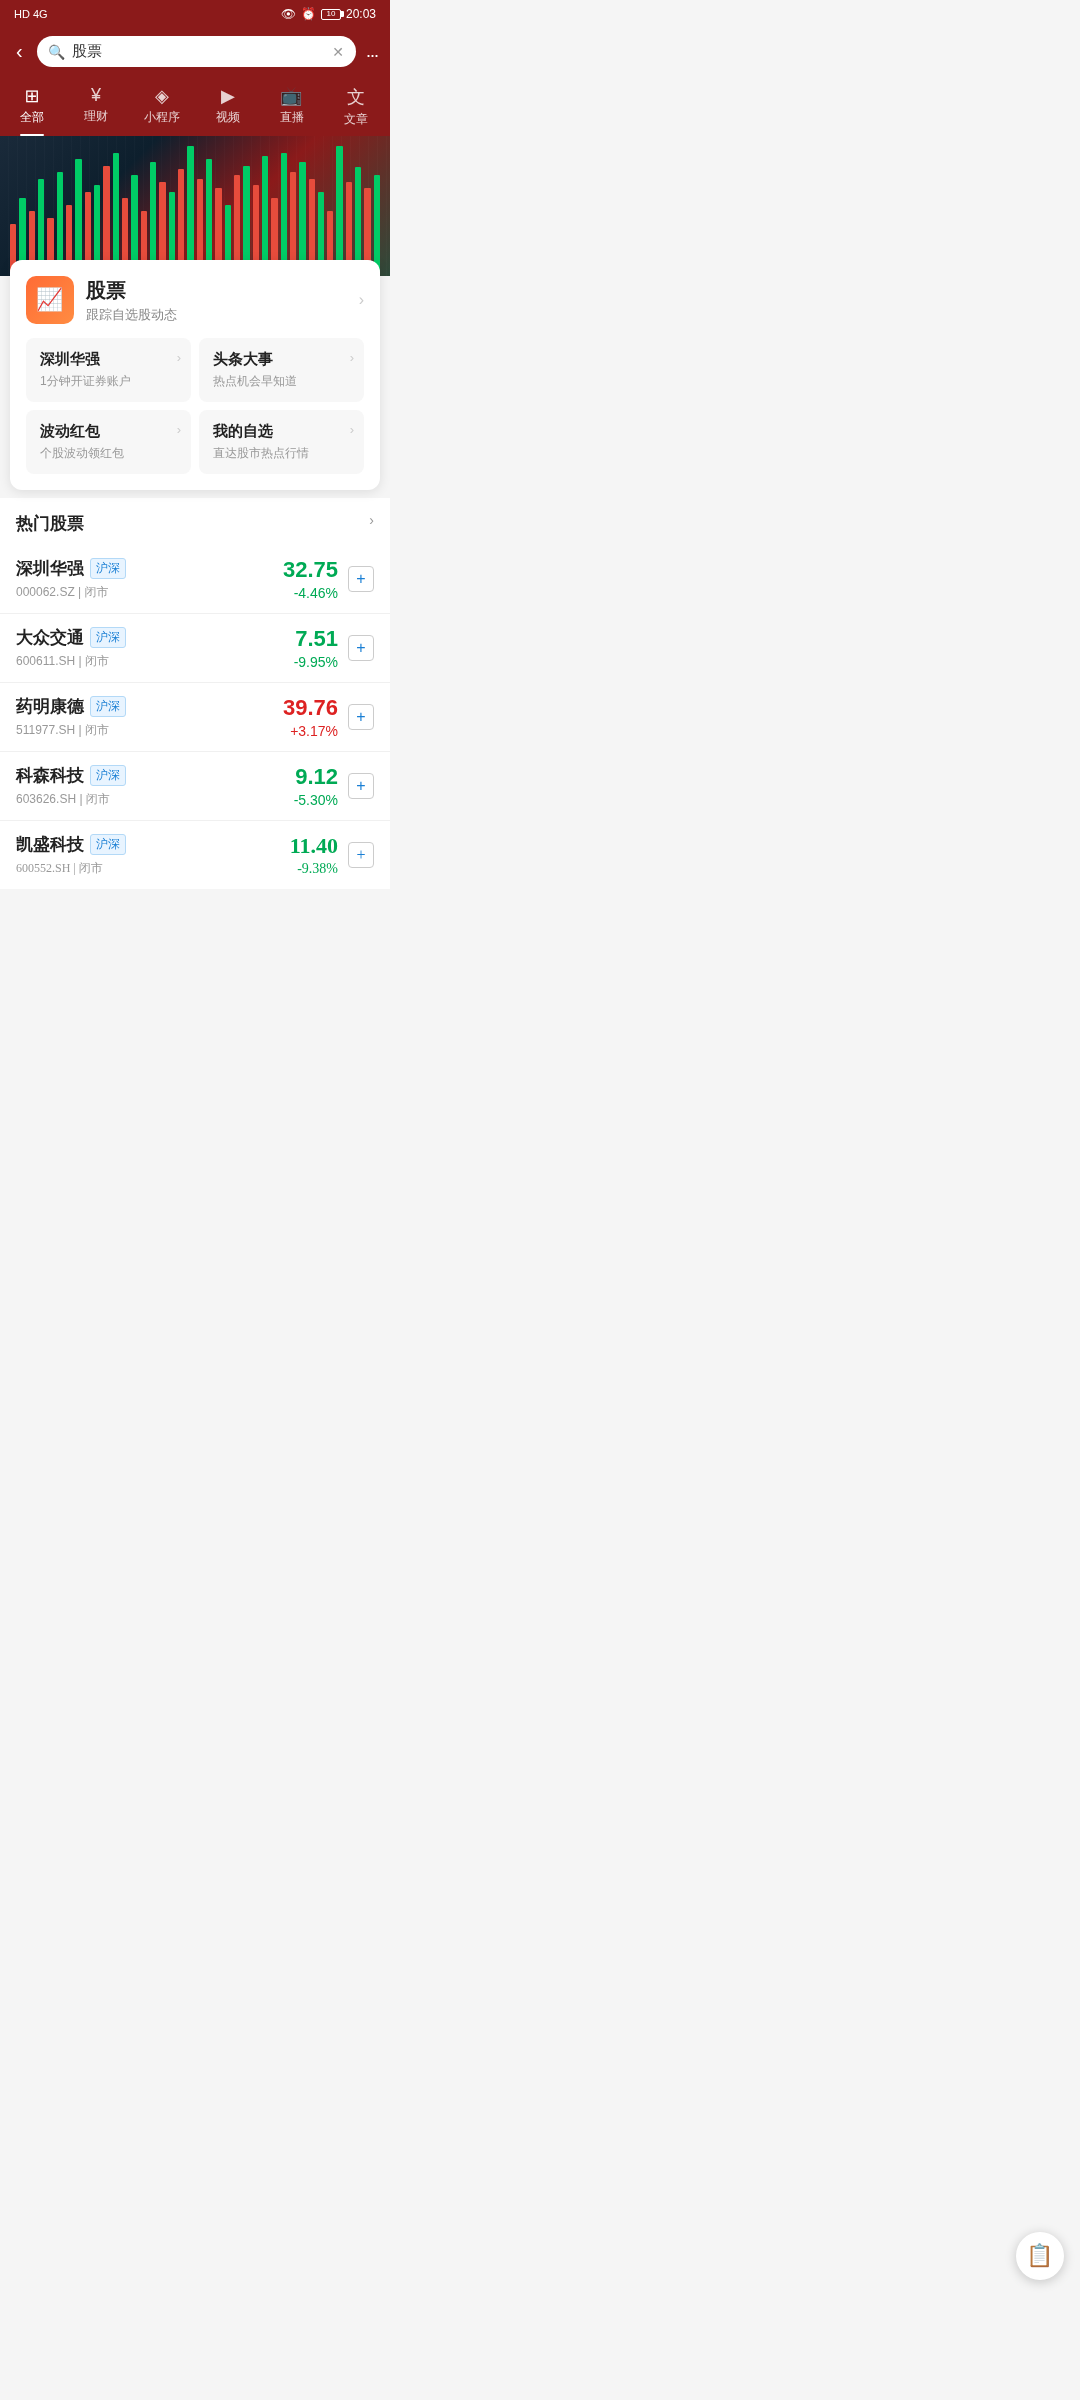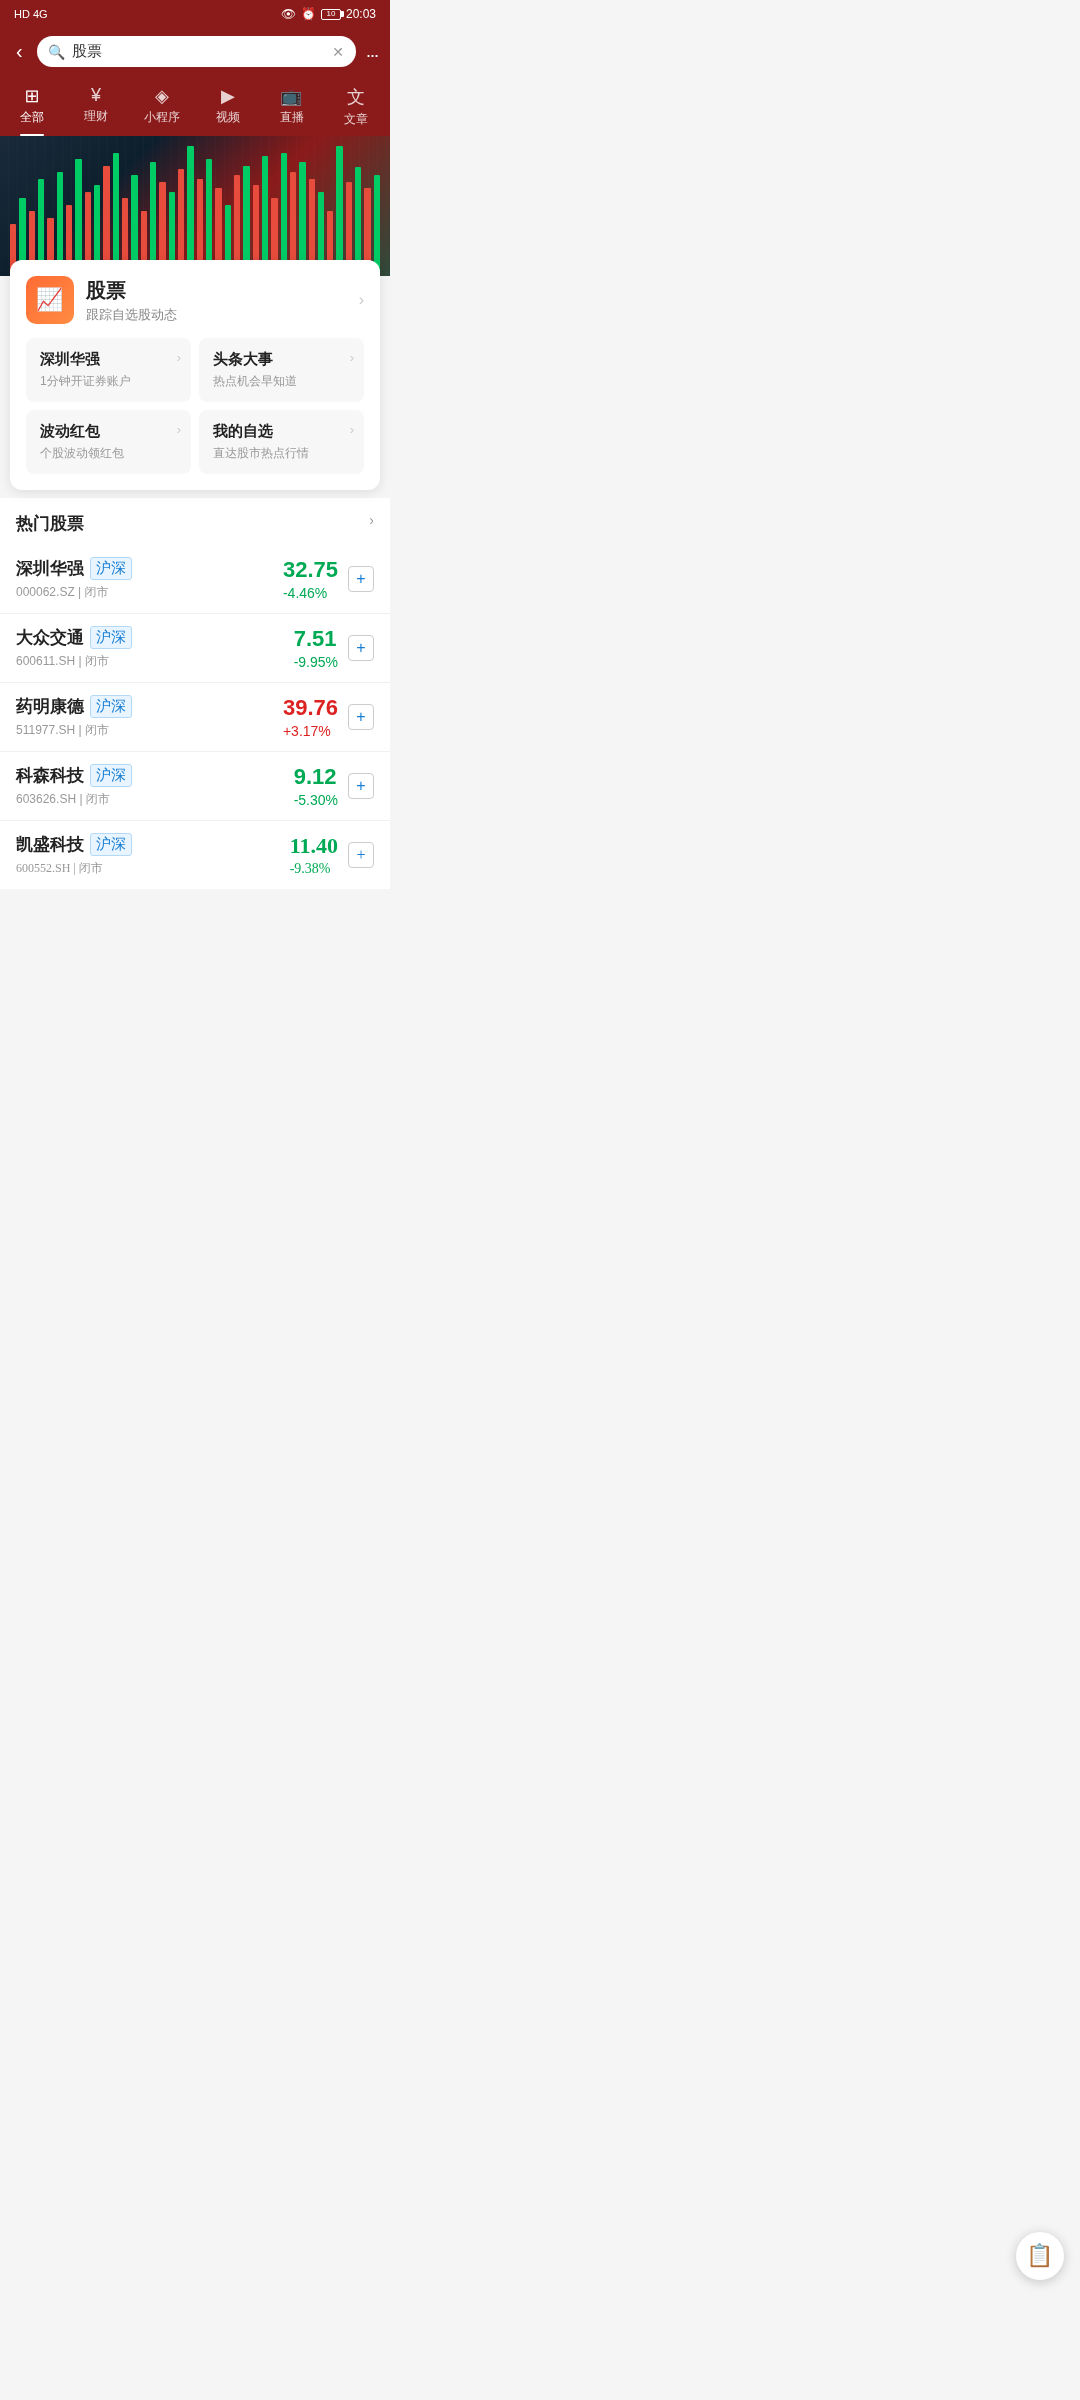--- a/index.html
+++ b/index.html
@@ -241,32 +241,33 @@
       margin-bottom: 4px;
     }
     .stock-name {
       font-size: 17px;
       font-weight: 600;
       color: #222;
     }
     .stock-tag {
       background: #e8f4ff;
       color: #1a7fd4;
-      font-size: 15px;
+      font-size: 12px;
       padding: 1px 5px;
       border-radius: 3px;
       border: 1px solid #b3d9f7;
     }
     .stock-code {
       font-size: 12px;
       color: #999;
     }
     .stock-price-area {
       display: flex;
       flex-direction: column;
+      align-items: flex-end;
       gap: 2px;
       margin-right: 10px;
     }
     .stock-price {
       font-size: 22px;
       font-weight: 600;
     }
     .stock-change {
       font-size: 14px;
       font-weight: 500;

